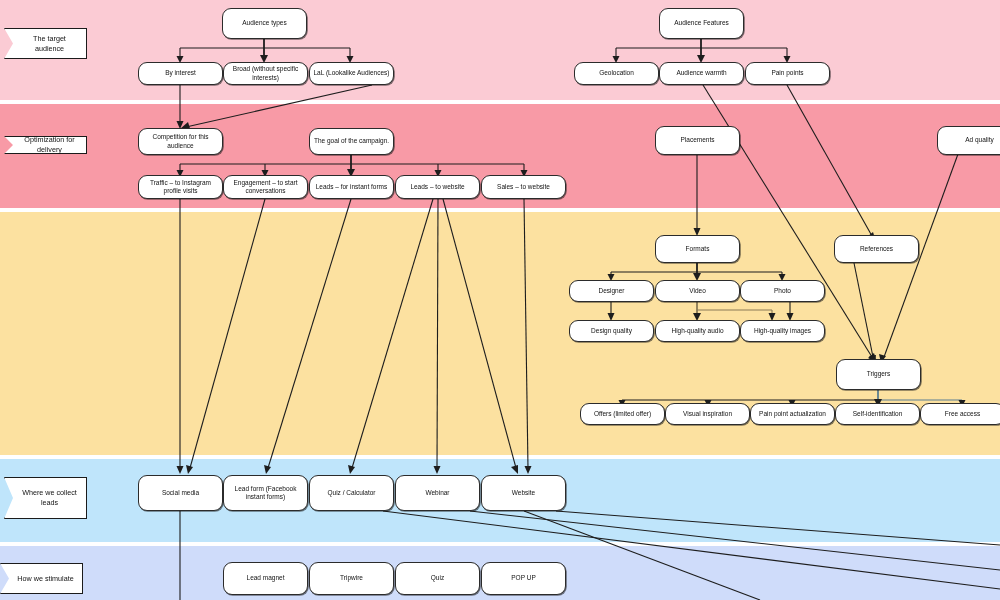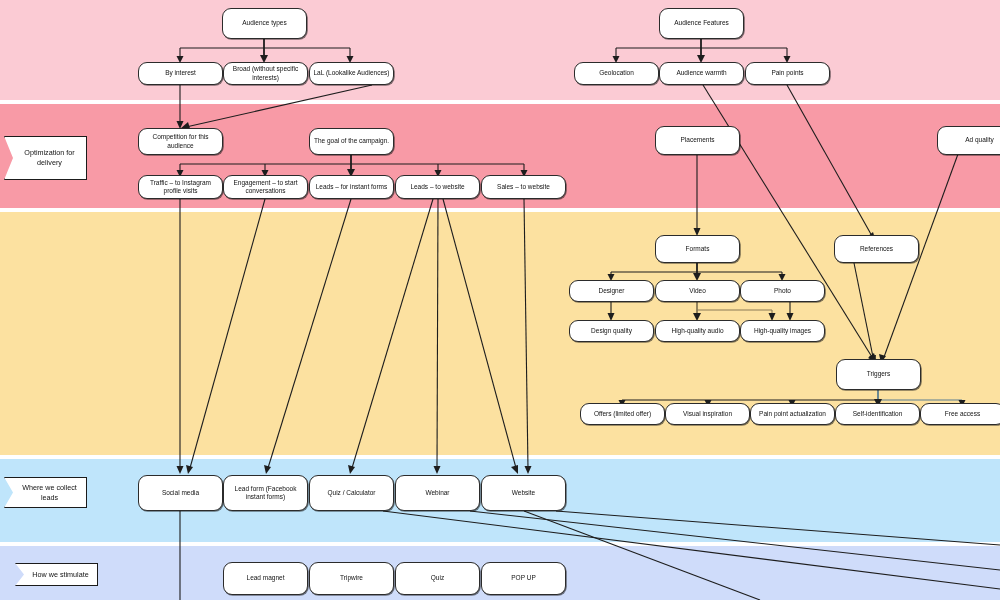--- a/index.html
+++ b/index.html
@@ -195,27 +195,30 @@
     <polygon points="962,407 958.5,400 965.5,400" fill="#1d1d1d" stroke="none"></polygon>
 
     <path d="M180 511 L180 600"></path>
 
     <path d="M383 511 L1000 589"></path>
     <path d="M470 511 L1000 570"></path>
     <path d="M556 511 L1000 545"></path>
     <path d="M524 511 L760 600"></path>
   </svg>
 
-  <div class="banner" style="left:4px;top:136px;width:83px;height:44px;">
+  <div class="banner" style="left:4px;top:28px;width:83px;height:31px;">
+    <span>The target audience</span>
+  </div>
+  <div class="banner" style="left:4px;top:136px;width:83px;height:18px;">
     <span>Optimization for delivery</span>
   </div>
-  <div class="banner" style="left:4px;top:477px;width:83px;height:31px;">
+  <div class="banner" style="left:4px;top:477px;width:83px;height:42px;">
     <span>Where we collect leads</span>
   </div>
-  <div class="banner" style="left:15px;top:563px;width:83px;height:23px;">
+  <div class="banner" style="left:0;top:563px;width:83px;height:31px;">
     <span>How we stimulate</span>
   </div>
 
   <div class="node" style="left:222px;top:8px;width:85px;height:31px;">
     <span>Audience types</span>
   </div>
   <div class="node" style="left:138px;top:62px;width:85px;height:23px;">
     <span>By interest</span>
   </div>
   <div class="node" style="left:223px;top:62px;width:85px;height:23px;">

